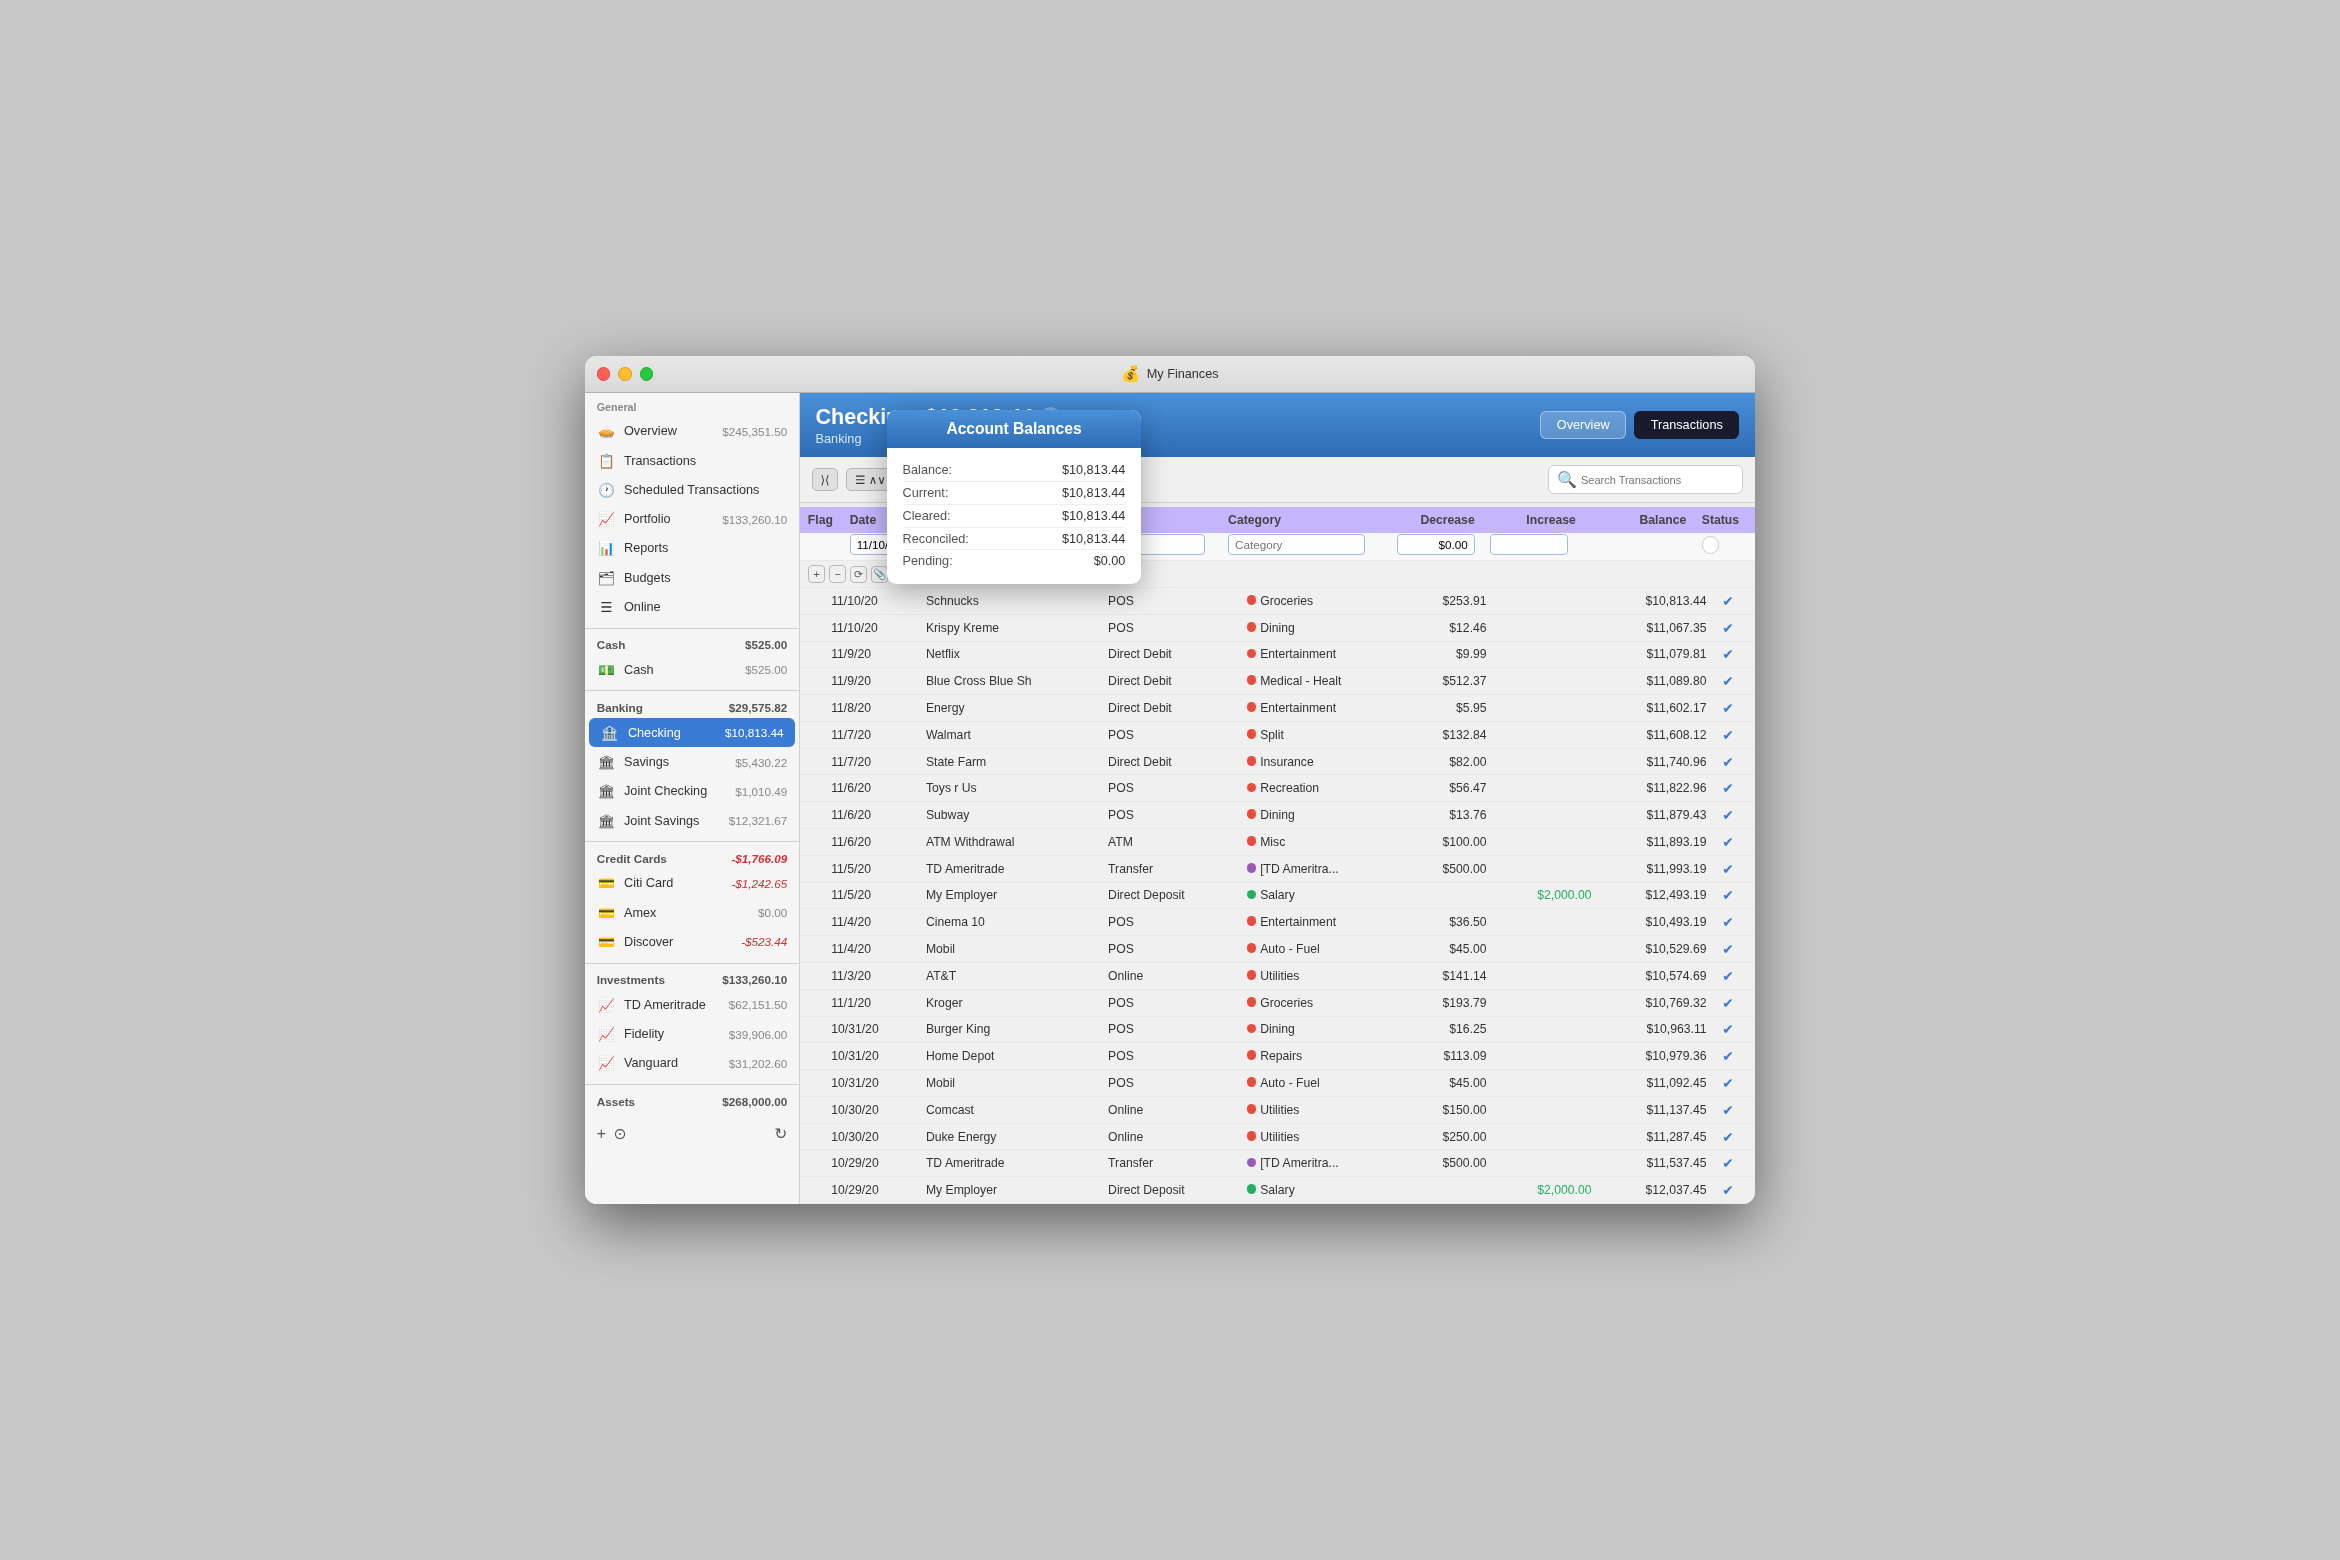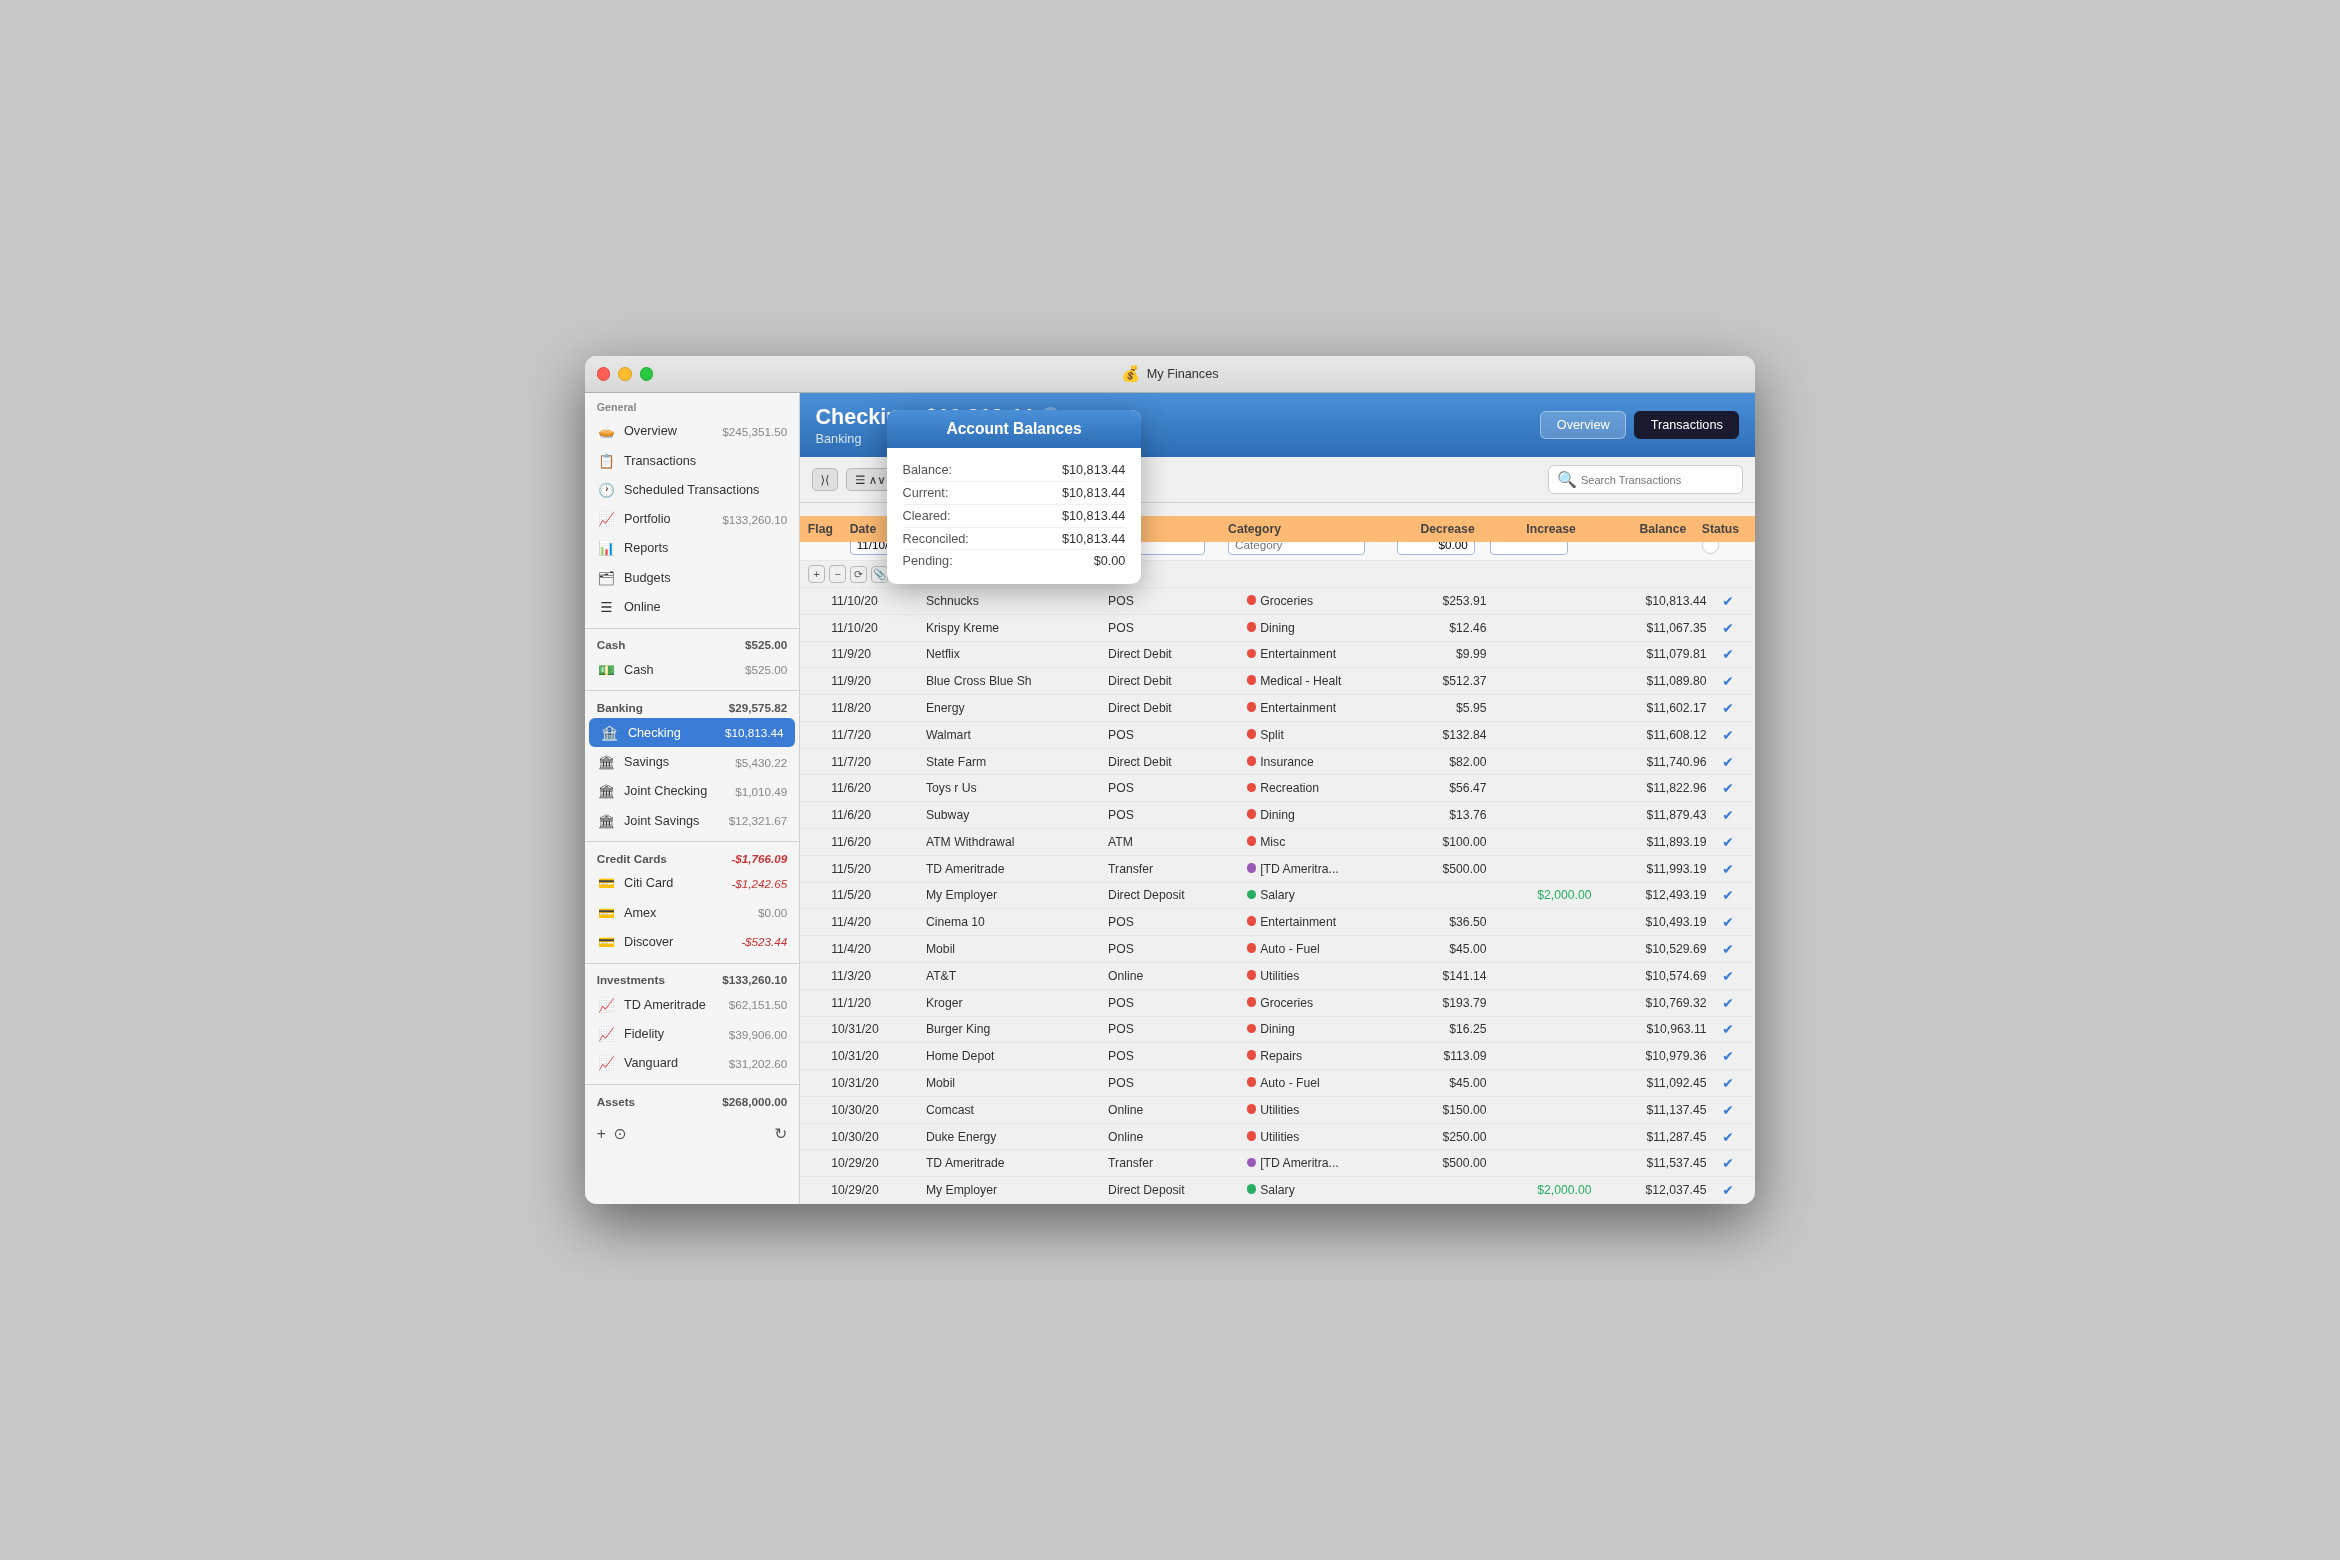--- a/index.html
+++ b/index.html
@@ -105,23 +105,23 @@
       display: flex; align-items: center; gap: 3.9px;
       background: white; border: 1px solid #ccc; border-radius: 5.9px;
       padding: 3.9px 7.8px; width: 195px;
     }
     .search-box input {
       border: none; outline: none; font-size: 11px; width: 100%; background: transparent;
     }
     .table-container { flex: 1; overflow-y: auto; }
     table { width: 100%; border-collapse: collapse; font-size: 12.2px; }
     thead th {
-      background: #fdba74; border-bottom: 1px solid #c0c0c0;
+      background: #c4b5fd; border-bottom: 1px solid #c0c0c0;
       padding: 5.9px 7.8px; text-align: left; font-weight: 600; color: #444;
-      position: sticky; top: 13px; z-index: 5;
+      position: sticky; top: 4px; z-index: 5;
     }
     th.right, td.right { text-align: right; }
     tbody tr { border-bottom: 1px solid #e8e8e8; }
     tbody td { padding: 4.9px 7.8px; color: #333; }
     .edit-row td { background: #f8f8f8; }
     .edit-input {
       border: 1px solid #a0b8e0; border-radius: 3.9px; padding: 2.9px 5.9px;
       font-size: 11.7px; width: 100%;
     }
     .cat-dot { width: 9.8px; height: 9.8px; border-radius: 50%; display: inline-block; margin-right: 3.9px; }

